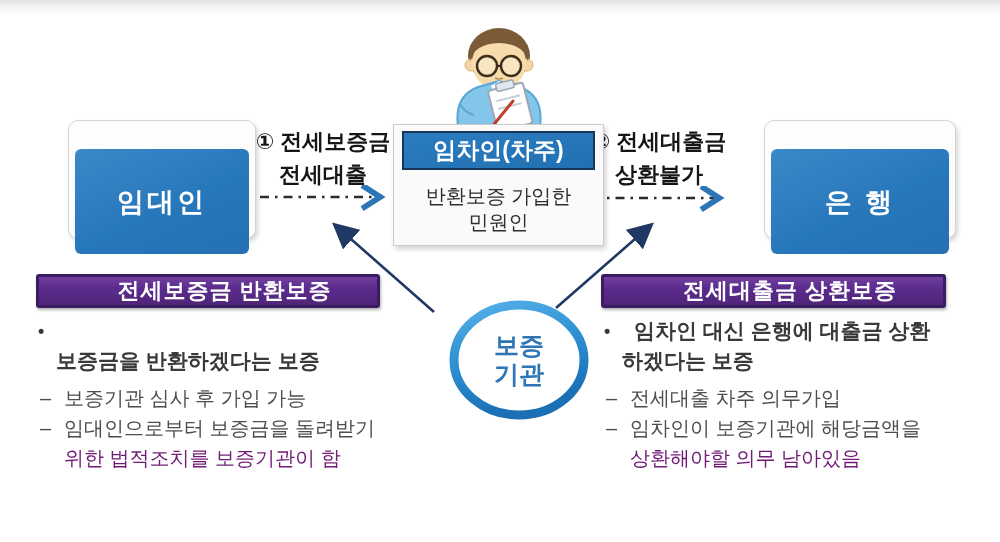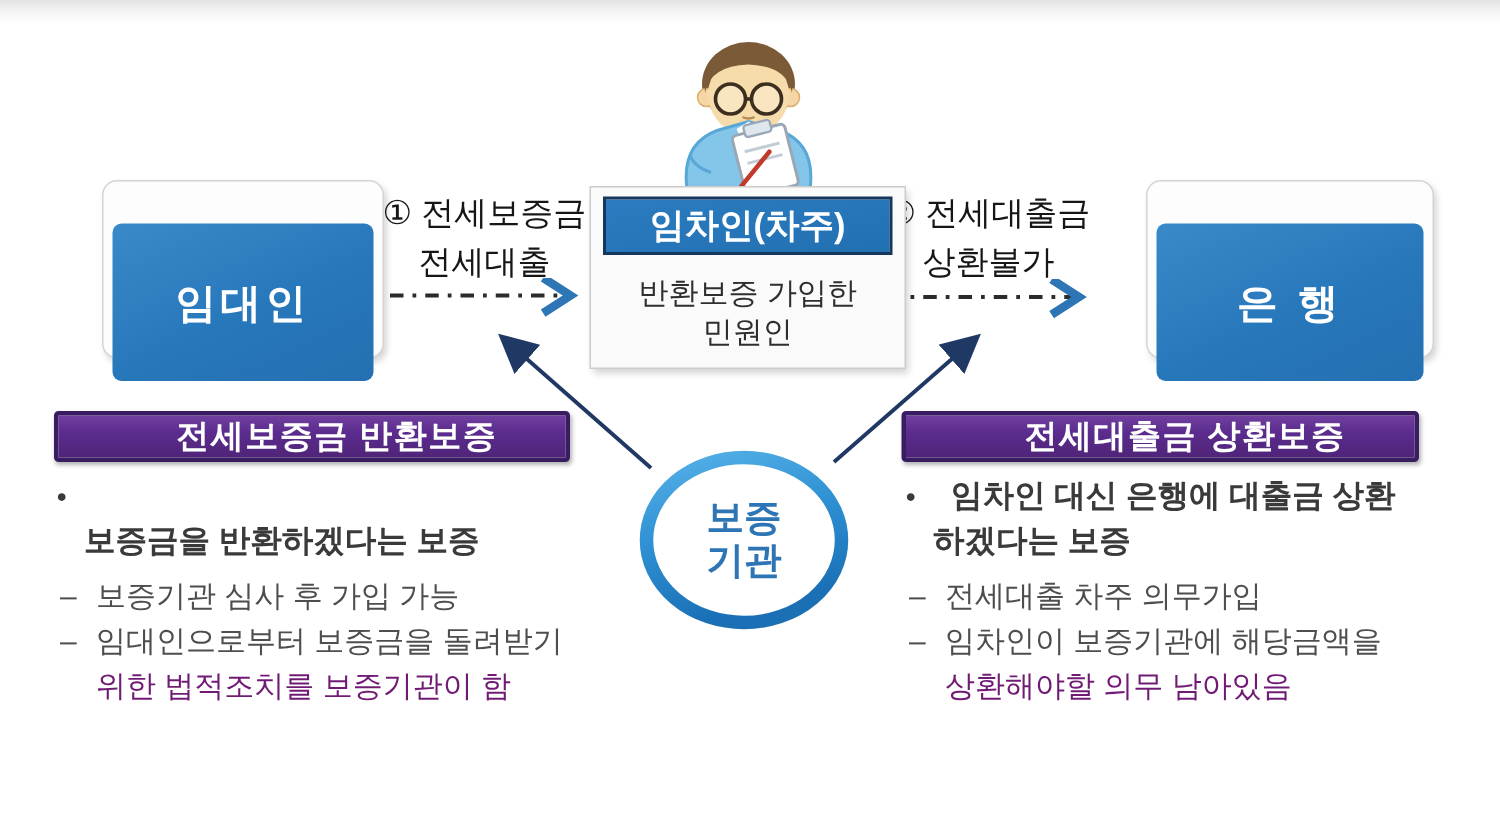--- a/index.html
+++ b/index.html
@@ -37,21 +37,21 @@
     color:#ffffff; font-weight:bold; font-size:23px;
     display:flex; align-items:center; justify-content:center;
   }
   .mid-body {
     position:absolute; left:0; right:0; top:50px; bottom:2px;
     display:flex; flex-direction:column; align-items:center; justify-content:center;
     color:#2e2e2e; font-weight:normal; font-size:20px; line-height:1.3; text-align:center;
   }
   
   .arrow-label {
-    position:absolute; color:#161616; font-weight:normal; font-size:22px;
+    position:absolute; color:#161616; font-weight:bold; font-size:22px;
     line-height:1.5; text-align:center; white-space:nowrap;
   }
   .arrow-label-1 { left:253px; top:125px; width:140px; }
   .arrow-label-2 { left:586px; top:125px; width:146px; }
   
   .purple {
     position:absolute; height:34px;
     background:linear-gradient(180deg,#71409f 0%,#5b2c8e 40%,#4f2478 100%);
     border:3px solid #3a1c63; border-radius:3px;
     color:#ffffff; font-weight:bold; font-size:22px; letter-spacing:1px;
@@ -66,21 +66,21 @@
   .tb-left  { left:34px;  top:316px; }
   .tb-right { left:600px; top:316px; }
   .bullet-line { display:flex; color:#3a3a3a; font-weight:bold; font-size:21px; line-height:30px; }
   .bullet-marker { width:34px; text-align:left; padding-left:4px; font-size:18px; }
   .bullet-cont { padding-left:22px; color:#3a3a3a; font-weight:bold; font-size:21px; line-height:30px; }
   .dash-group { margin-top:7px; }
   .dash-line { display:flex; color:#4e4e4e; font-size:20px; line-height:30px; }
   .dash-marker { width:30px; text-align:left; padding-left:6px; }
   .dash-cont { padding-left:30px; color:#701a75; font-size:20px; line-height:30px; }
   
-  .circle-wrap { position:absolute; left:425px; top:299px; width:142px; height:122px; z-index:3; }
+  .circle-wrap { position:absolute; left:448px; top:299px; width:142px; height:122px; z-index:3; }
   .circle-text {
     position:absolute; inset:0; display:flex; flex-direction:column;
     align-items:center; justify-content:center;
     color:#2e75b6; font-weight:bold; font-size:25px; line-height:1.15; text-align:center;
   }
   
   .person { position:absolute; left:430px; top:16px; width:138px; height:112px; z-index:1; }
 </style>
 </head>
 <body>

